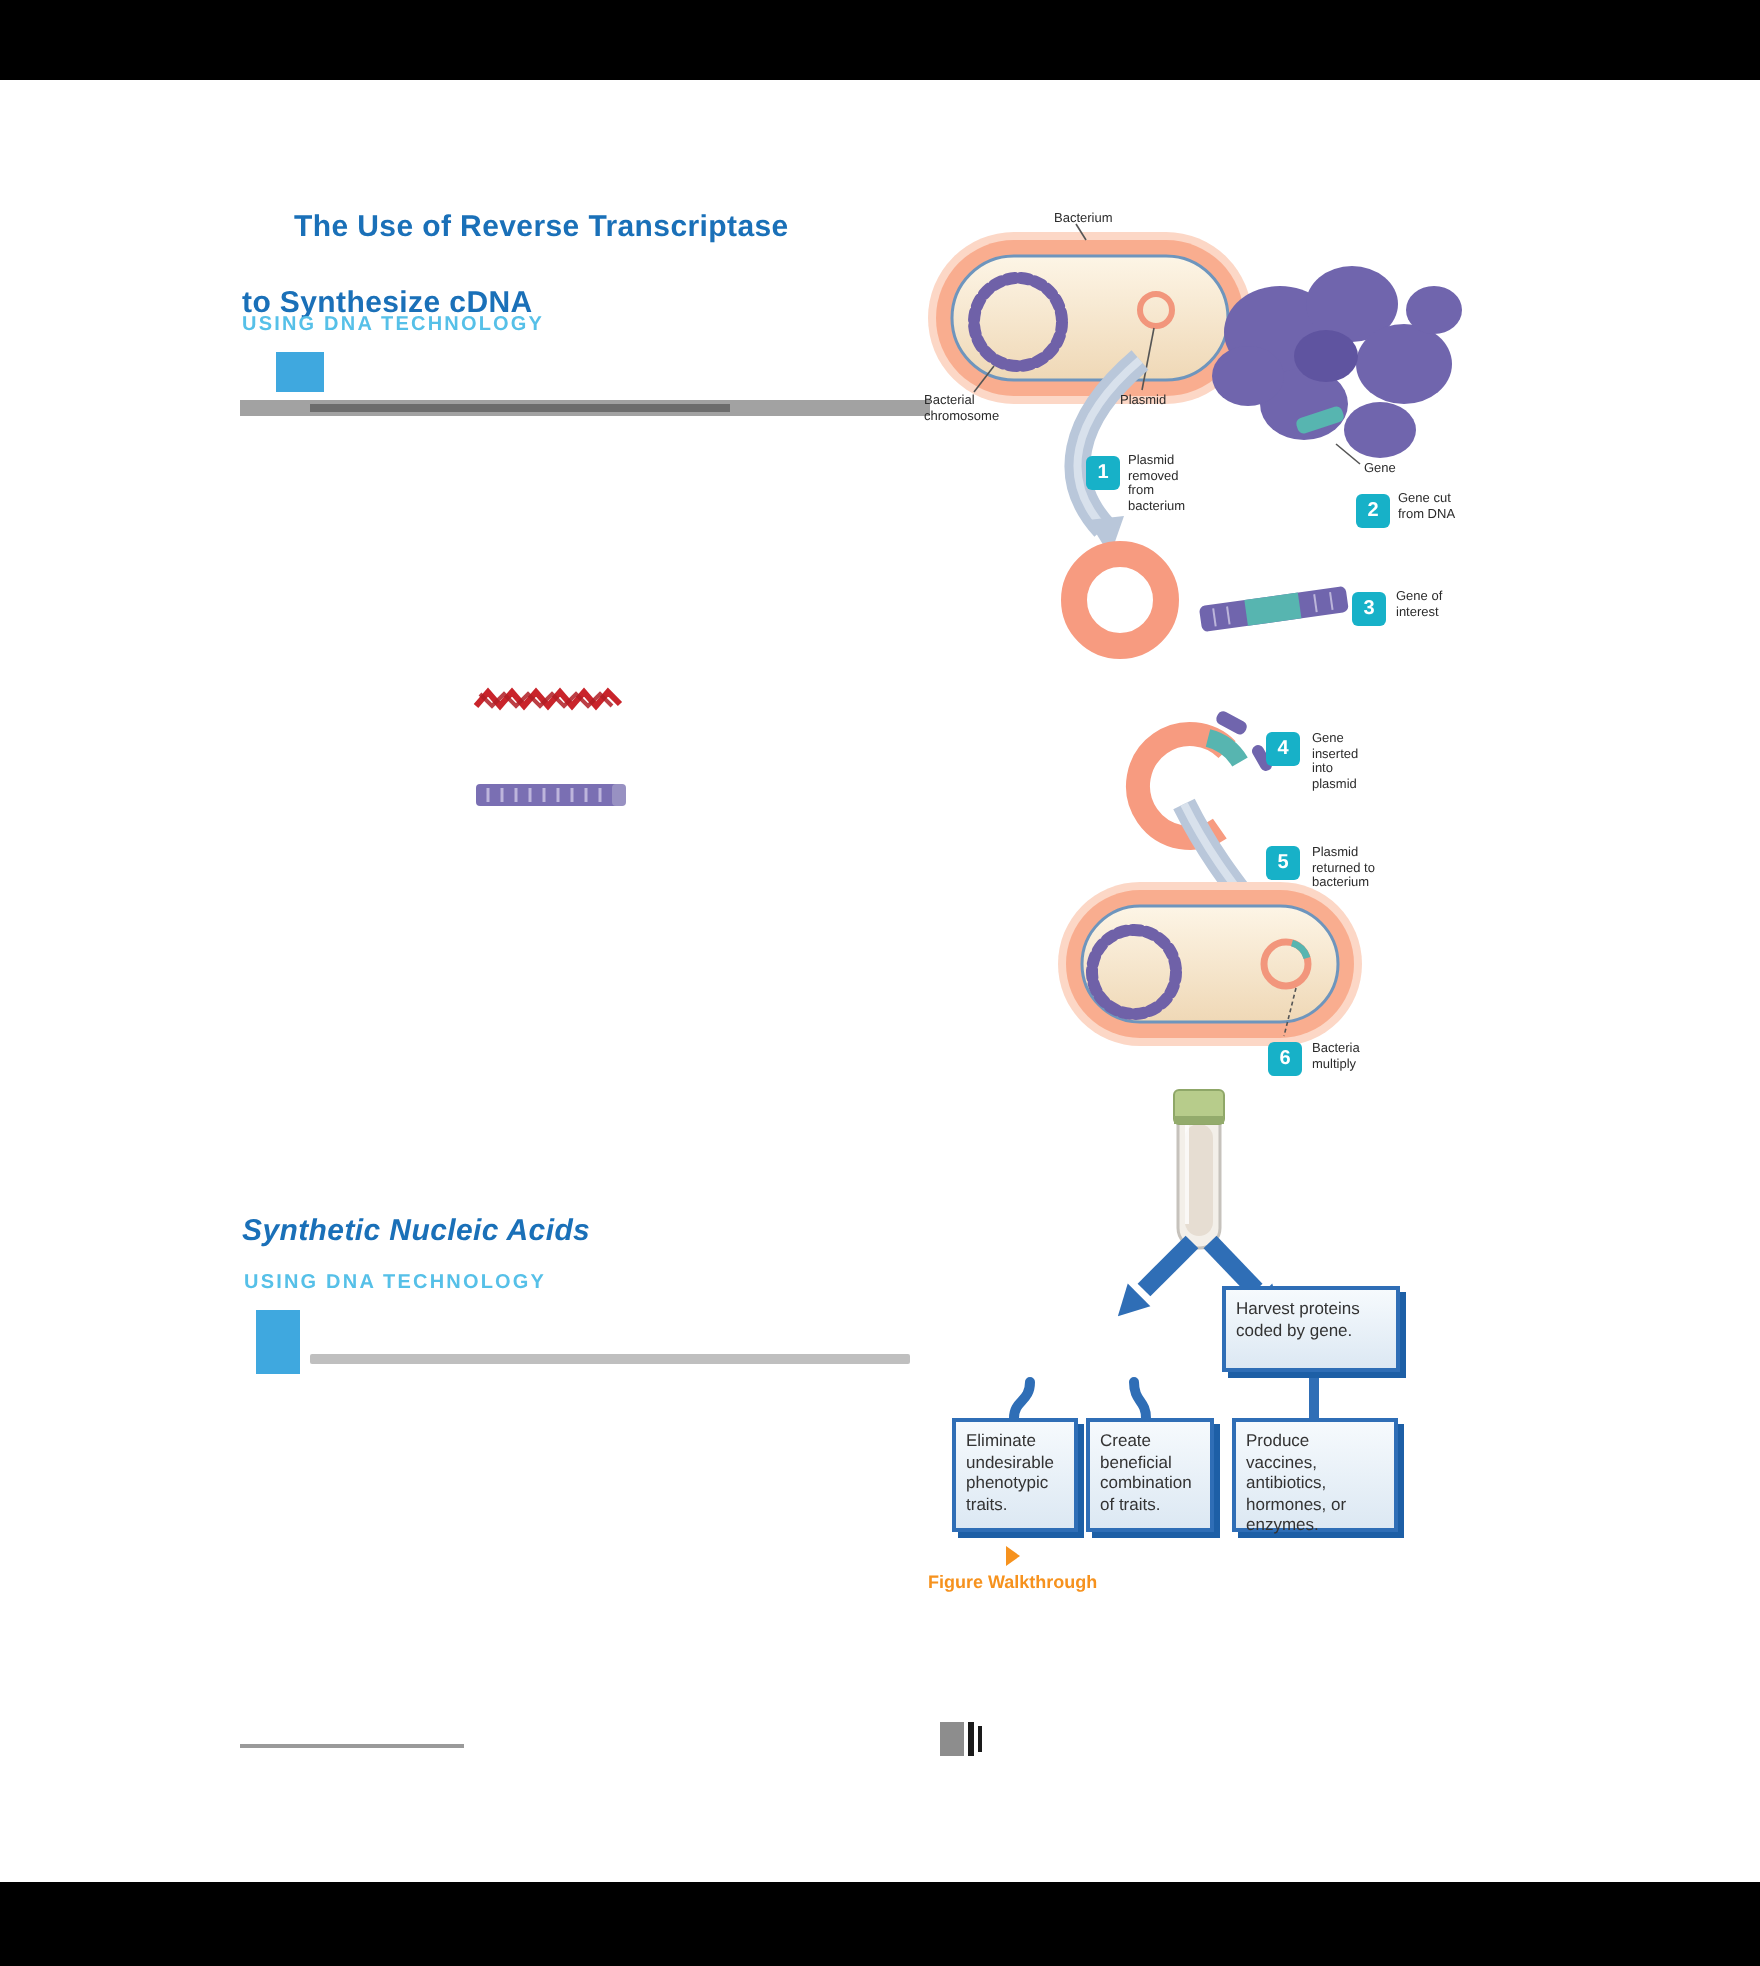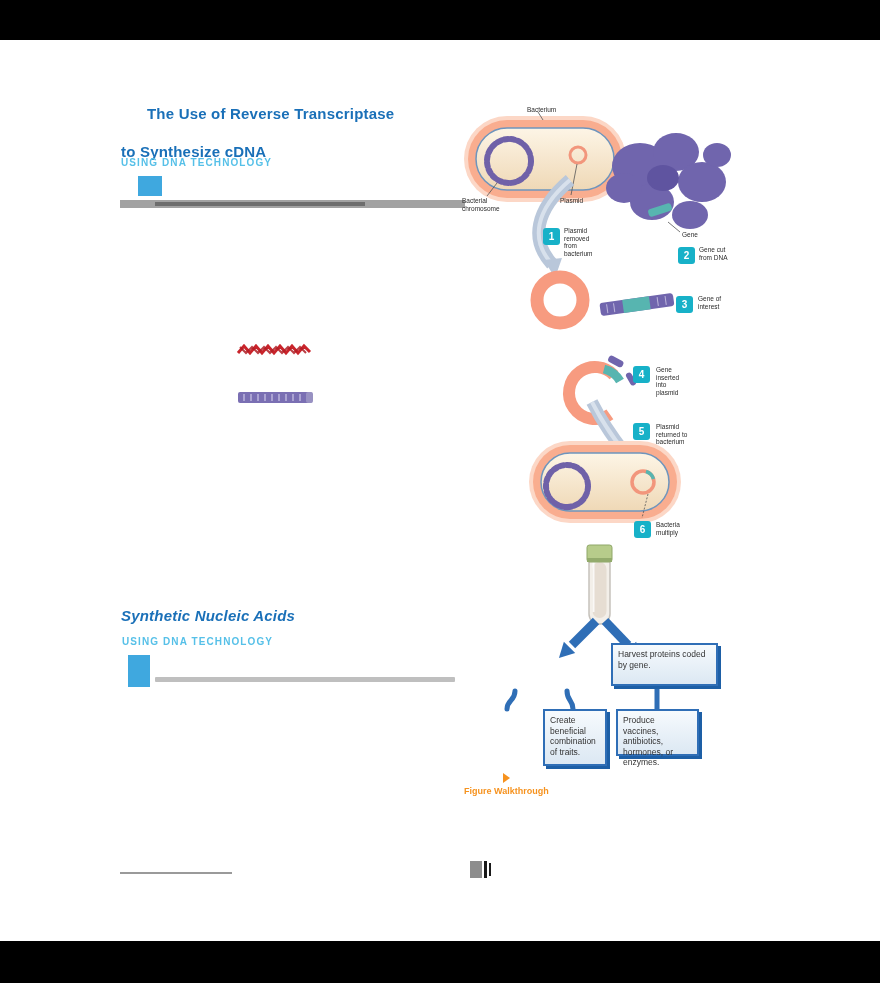--- a/index.html
+++ b/index.html
@@ -174,23 +174,24 @@
   <div class="tinylabel" style="left:560px;top:197px;width:32px;">Plasmid</div>
   <div class="tinylabel" style="left:682px;top:231px;width:24px;">Gene</div>
 
   <div class="tinylabel" style="left:564px;top:227px;width:36px;">Plasmid removed from bacterium</div>
   <div class="tinylabel" style="left:699px;top:246px;width:30px;">Gene cut from DNA</div>
   <div class="tinylabel" style="left:698px;top:295px;width:30px;">Gene of interest</div>
   <div class="tinylabel" style="left:656px;top:366px;width:34px;">Gene inserted into plasmid</div>
   <div class="tinylabel" style="left:656px;top:423px;width:34px;">Plasmid returned to bacterium</div>
   <div class="tinylabel" style="left:656px;top:521px;width:40px;">Bacteria multiply</div>
 
-  <div class="fc-box" style="left:611px;top:643px;width:107px;height:43px;">Harvest proteins coded by gene.</div>
+  <div class="fc-box" style="left:611px;top:643px;width:89px;height:43px;">Harvest proteins coded by gene.</div>
+  <div class="fc-box" style="left:476px;top:709px;width:63px;height:57px;">Eliminate undesirable phenotypic traits.</div>
   <div class="fc-box" style="left:543px;top:709px;width:64px;height:57px;">Create beneficial combination of traits.</div>
-  <div class="fc-box" style="left:616px;top:709px;width:83px;height:47px;">Produce vaccines, antibiotics, hormones, or enzymes.</div>
+  <div class="fc-box" style="left:616px;top:709px;width:83px;height:57px;">Produce vaccines, antibiotics, hormones, or enzymes.</div>
 
   <div class="walk" style="left:464px;top:773px;">
     <span class="tri"></span>
     <span>Figure Walkthrough</span>
   </div>
 
   <div class="abs" style="left:120px;top:872px;width:112px;height:1.5px;background:#9a9a9a;"></div>
   <div class="abs" style="left:470px;top:861px;width:12px;height:17px;background:#8d8d8d;"></div>
   <div class="abs" style="left:484px;top:861px;width:3px;height:17px;background:#1a1a1a;"></div>
   <div class="abs" style="left:489px;top:863px;width:2px;height:13px;background:#1a1a1a;"></div>

